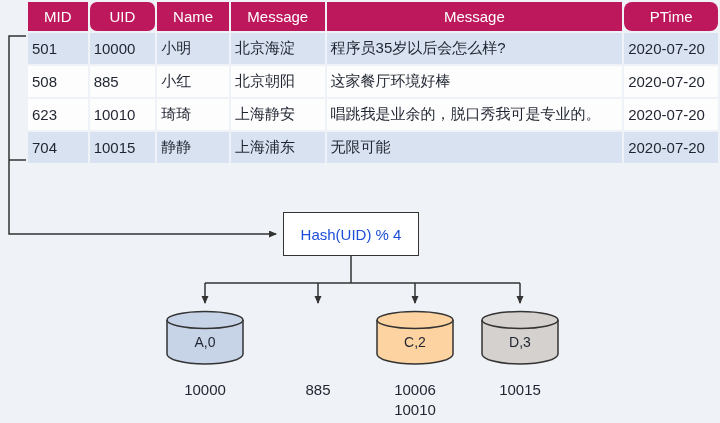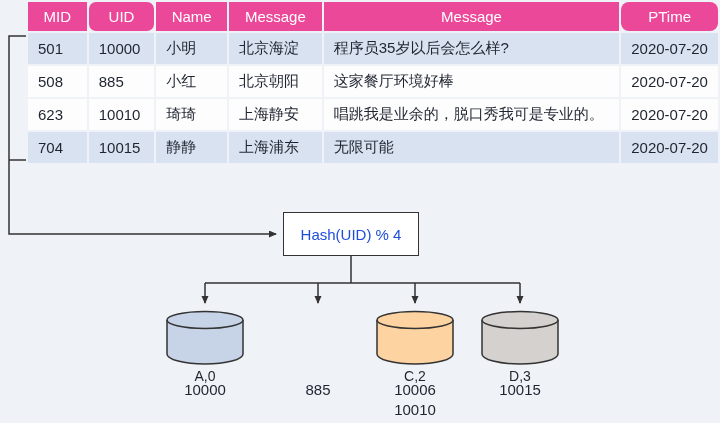--- a/index.html
+++ b/index.html
@@ -8,25 +8,25 @@
     position:relative;width:720px;height:423px;
     background:#eff2f6;overflow:hidden;
   }
   
   table.msg{
     position:absolute;left:26px;top:0px;
     border-collapse:separate;border-spacing:2px;
     font-size:15px;color:#1f2430;
   }
   table.msg th{
-    background:#ec4899;color:#ffffff;font-weight:500;
+    background:#be185d;color:#ffffff;font-weight:500;
     height:29px;text-align:center;padding:0 8px;
   }
   table.msg td{
-    height:31px;text-align:left;padding:0 10px;
+    height:31px;text-align:left;padding:0 4px;
     background:#fdfdfe;white-space:nowrap;
   }
   table.msg tr.alt td{background:#d8e2f0;}
   .col-mid{width:44px;}
   .col-uid{width:50px;border-radius:7px;}
   .col-name{width:56px;}
   .col-loc{width:78px;}
   .col-msg{width:280px;margin-left:13px;}
   .col-ptime{width:78px;border-radius:8px;}
   
@@ -36,21 +36,21 @@
     position:absolute;left:283px;top:212px;width:136px;height:44px;
     background:#ffffff;border:1.5px solid #333;
     display:flex;align-items:center;justify-content:center;
     font-size:15px;color:#1d4ed8;box-sizing:border-box;
   }
   
   .shard{position:absolute;top:310px;width:80px;height:56px;}
   .shard svg{display:block;}
   .shard .shard-label{
     position:absolute;left:0;top:24px;width:100%;
-    text-align:center;font-size:14px;color:#1f2430;margin-top:34px;
+    text-align:center;font-size:14px;color:#1f2430;
   }
   .shard-a{left:165px;} .shard-b{left:278px;}
   .shard-c{left:375px;} .shard-d{left:480px;}
   
   .uids{
     position:absolute;top:380px;width:80px;text-align:center;
     font-size:15px;color:#1f2430;line-height:1.35;white-space:pre-line;
   }
   .uids-a{left:165px;} .uids-b{left:278px;}
   .uids-c{left:375px;} .uids-d{left:480px;}

